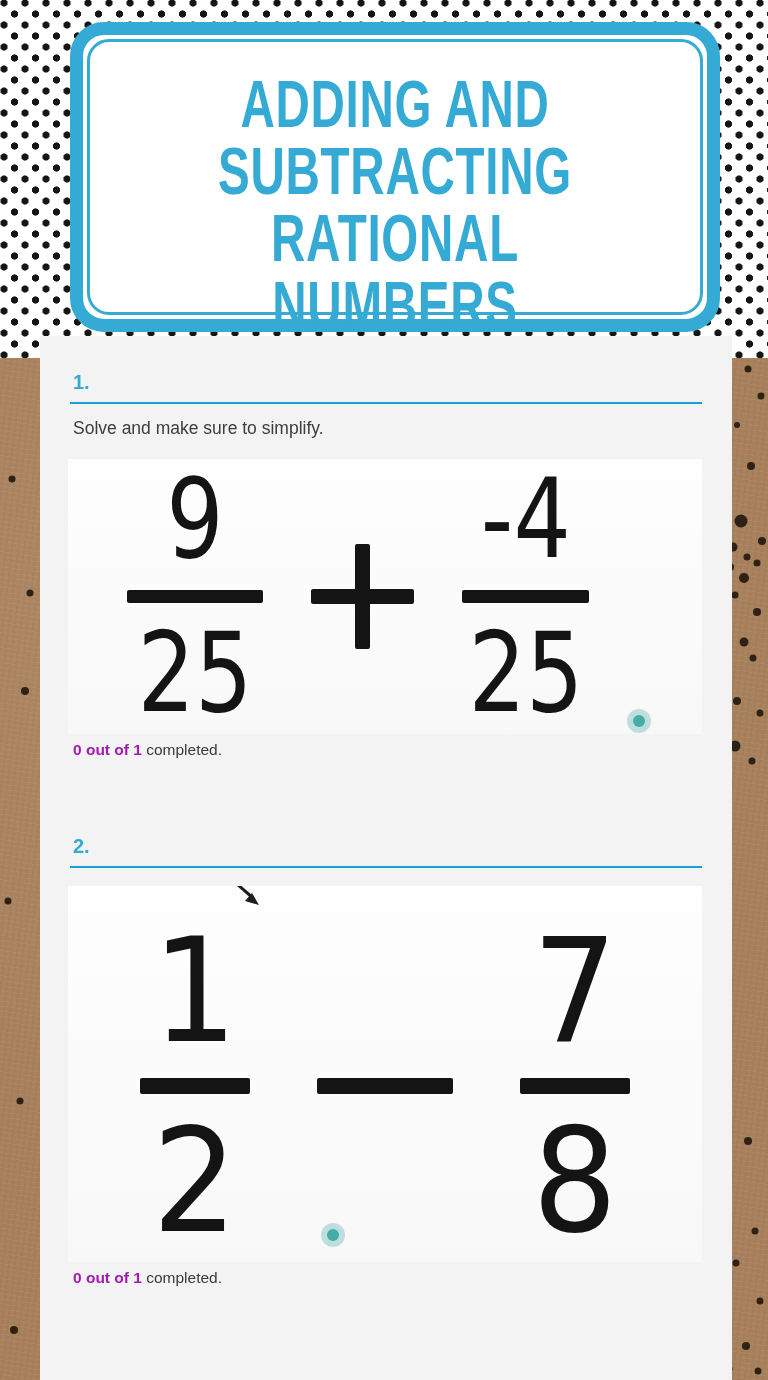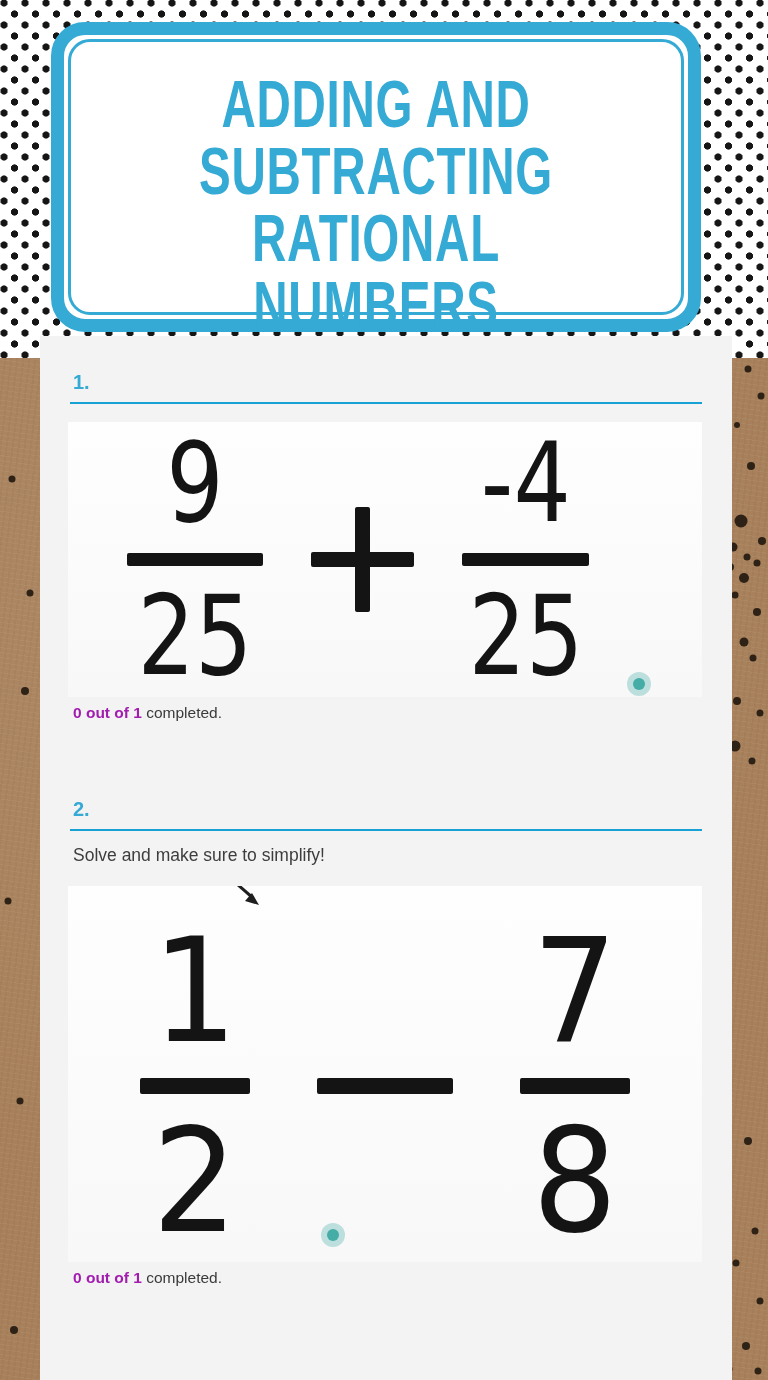--- a/index.html
+++ b/index.html
@@ -48,21 +48,21 @@
       20px 1101px 0 .5px var(--speck), 14px 1330px 0 1px var(--speck),
       706px 1105px 0 .5px var(--speck), 716px 1126px 0 .5px var(--speck),
       748px 1141px 0 1px var(--speck), 722px 1191px 0 .5px var(--speck),
       755px 1231px 0 .5px var(--speck), 713px 1240px 0 .5px var(--speck),
       736px 1263px 0 .5px var(--speck), 760px 1301px 0 .5px var(--speck),
       718px 1321px 0 .5px var(--speck), 746px 1346px 0 1px var(--speck),
       729px 1369px 0 .5px var(--speck), 758px 1371px 0 .5px var(--speck);
   }
 
   
-  .title-card{position:absolute;left:51px;top:22px;width:650px;height:310px;
+  .title-card{position:absolute;left:70px;top:22px;width:650px;height:310px;
     box-sizing:border-box;background:#ffffff;border:13px solid var(--blue);border-radius:34px;}
   .title-inner{position:absolute;inset:4px;border:3px solid var(--blue);border-radius:22px;
     box-sizing:border-box;text-align:center;padding-top:28px;}
   .title-scale{transform:scaleX(0.71);transform-origin:50% 0;}
   .title-line{display:block;font-size:67px;line-height:67px;font-weight:bold;color:var(--blue);letter-spacing:1px;}
 
   
   .panel{position:absolute;left:40px;top:336px;width:692px;height:1044px;
     box-sizing:border-box;background:var(--panel);padding:35px 30px 0;}
 
@@ -122,20 +122,21 @@
         <span class="title-line">NUMBERS</span>
       </div>
     </div>
   </div>
 
   <div class="panel">
 
     <section id="q1-section">
       <h2 class="q-number">1.</h2>
       <hr class="q-divider">
+      <p class="q-prompt">Solve and make sure to simplify.</p>
 
       <div class="q-image" id="q1-image">
         <div class="expr">
           <span class="frac f-q1-1">
             <span class="num">9</span>
             <span class="bar"></span>
             <span class="den">25</span>
           </span>
           <span class="op-plus">
             <span class="sr">+</span>
@@ -148,21 +149,20 @@
         </div>
         <span class="hotspot"></span>
       </div>
 
       <p class="q-progress"><b>0 out of 1</b><span> completed.</span></p>
     </section>
 
     <section id="q2-section">
       <h2 class="q-number">2.</h2>
       <hr class="q-divider">
-      <p class="q-prompt">Solve and make sure to simplify!</p>
 
       <div class="q-image" id="q2-image">
         <svg class="arrow-artifact" width="34" height="24" viewBox="0 0 34 24">
           <path d="M2,-2 L18,12" stroke="#1e1e1e" stroke-width="3" fill="none"></path>
           <path d="M24,19 L10,15 L17,7 Z" fill="#1e1e1e"></path>
         </svg>
         <div class="expr">
           <span class="frac f-q2-1">
             <span class="num">1</span>
             <span class="bar"></span>

